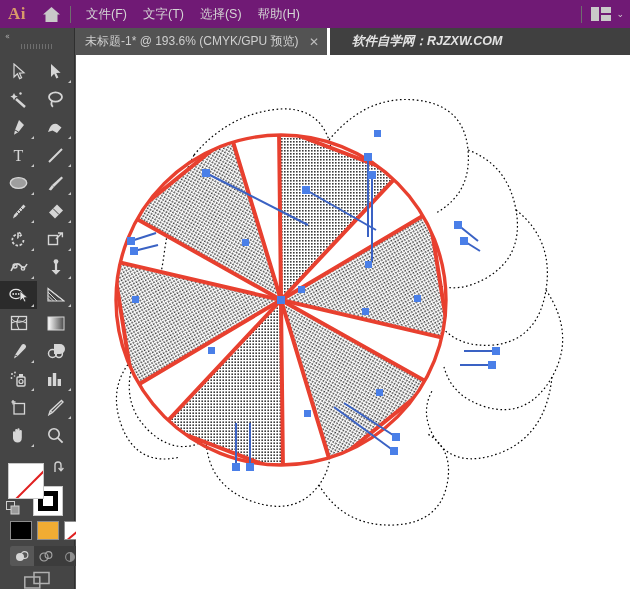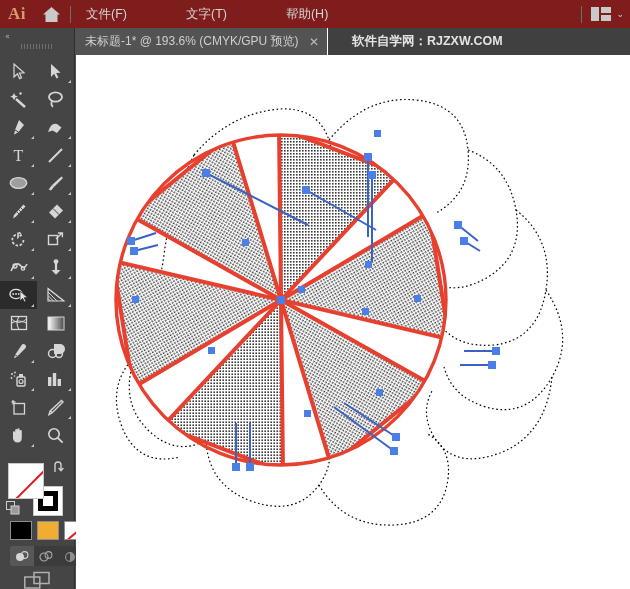--- a/index.html
+++ b/index.html
@@ -7,62 +7,62 @@
     width:630px; height:589px; overflow:hidden;
     background:#535353;
     font-family:"Liberation Sans","DejaVu Sans",sans-serif;
     -webkit-font-smoothing:antialiased;
   }
   #app{ position:relative; width:630px; height:589px; }
 
   
   .menubar{
     position:absolute; left:0; top:0; width:630px; height:28px;
-    background:#7f1d1d; display:flex; align-items:center;
+    background:#701a75; display:flex; align-items:center;
   }
   .ai-logo{
     width:34px; height:28px; display:flex; align-items:center; justify-content:center;
     color:#d89a6a; font-size:17px; font-weight:bold; letter-spacing:0.5px;
     font-family:"Liberation Serif","DejaVu Serif",serif;
   }
   .home-btn{
     width:34px; height:28px; display:flex; align-items:center; justify-content:center;
   }
   .vsep{ width:1px; height:17px; background:#6e6e6e; margin:0 7px 0 2px; }
-  .menu-items{ display:flex; align-items:flex-start;gap:43px; }
+  .menu-items{ display:flex; align-items:flex-start; }
   .menu-item{
     color:#d4d4d4; font-size:12.5px; padding:0 8px; height:28px;
     display:flex; align-items:center; white-space:nowrap; cursor:default;
   }
   .menubar-right{
     position:absolute; right:6px; top:0; height:28px;
     display:flex; align-items:center; gap:5px;
   }
   .ws-icon{ display:flex; }
   .chev{ color:#d0d0d0; font-size:9px; line-height:1; }
 
   
   .tabbar{
     position:absolute; left:0; top:28px; width:630px; height:27px;
     background:#404040;
   }
   .tab{
     position:absolute; left:75px; top:0; height:27px;
     background:#535353; display:flex; align-items:center;
-    padding:0 6px 0 10px; border-right:1px solid #ffffff;
+    padding:0 6px 0 10px; border-right:3px solid #ffffff;
   }
   .tab-label{ color:#cfcfcf; font-size:12px; white-space:nowrap; }
   .tab-close{
     color:#bdbdbd; font-size:12px; margin-left:9px; width:13px;
     text-align:center; cursor:pointer; font-family:"DejaVu Sans",sans-serif;
   }
   .watermark{
     position:absolute; left:352px; top:0; height:27px;
     display:flex; align-items:center;
-    color:#e3e3e3; font-size:12.5px; font-weight:bold; white-space:nowrap;
+    color:#e3e3e3; font-size:12.5px; font-weight:bold; white-space:nowrap;font-style:italic;
   }
   .toolhead{
     position:absolute; left:0; top:0; width:75px; height:27px;
     background:#454545; border-right:1px solid #2f2f2f;
   }
   .collapse-arrows{
     position:absolute; left:5px; top:4px;
     color:#b0b0b0; font-size:8px; letter-spacing:-1px;
     font-family:"DejaVu Sans",sans-serif;
   }
@@ -146,20 +146,21 @@
     <div class="ai-logo">Ai</div>
     <div class="home-btn">
       <svg width="19" height="17" viewBox="0 0 19 17">
         <path d="M9.5 1 L18 8.5 L15.5 8.5 L15.5 16 L3.5 16 L3.5 8.5 L1 8.5 Z" fill="#c9c9c9"></path>
       </svg>
     </div>
     <div class="vsep"></div>
     <div class="menu-items">
       <div class="menu-item">文件(F)</div>
       <div class="menu-item">文字(T)</div>
+      <div class="menu-item">选择(S)</div>
       <div class="menu-item">帮助(H)</div>
     </div>
     <div class="menubar-right">
       <div class="vsep" style="margin:0 4px 0 0"></div>
       <div class="ws-icon">
         <svg width="20" height="14" viewBox="0 0 20 14">
           <rect x="0" y="0" width="8" height="14" fill="#c9c9c9"></rect>
           <rect x="10" y="0" width="10" height="6" fill="#c9c9c9"></rect>
           <rect x="10" y="8" width="10" height="6" fill="#c9c9c9"></rect>
         </svg>

